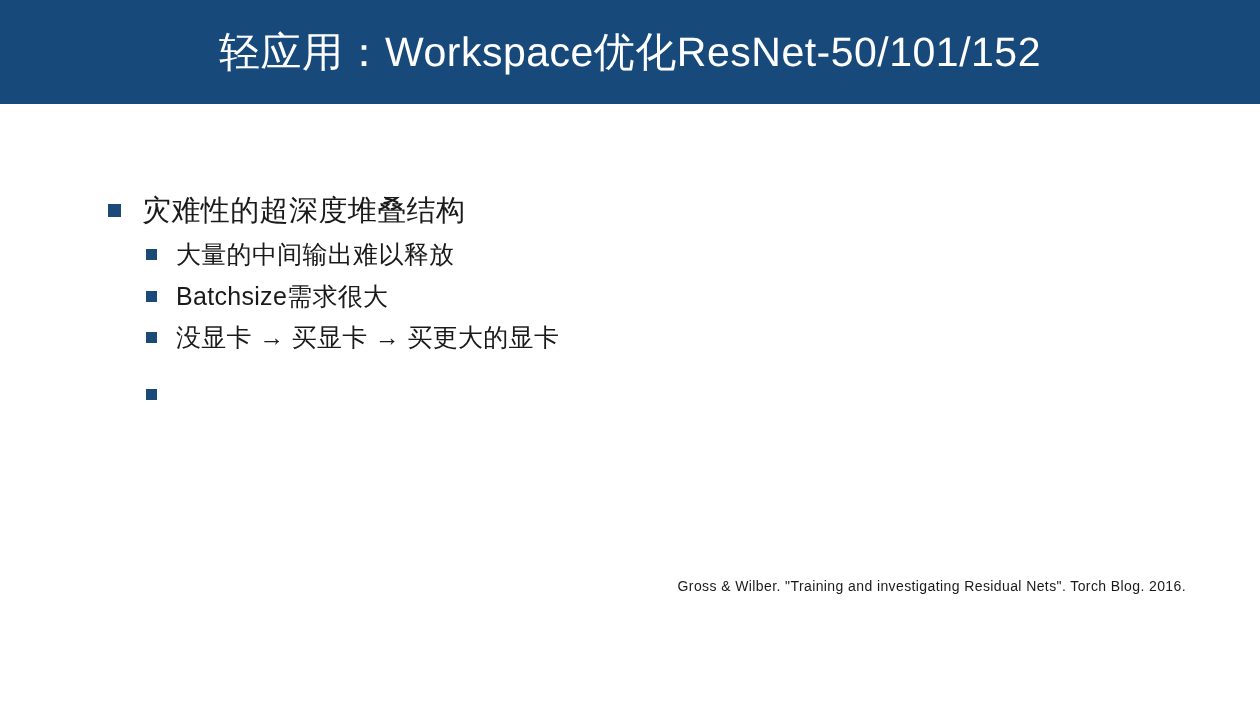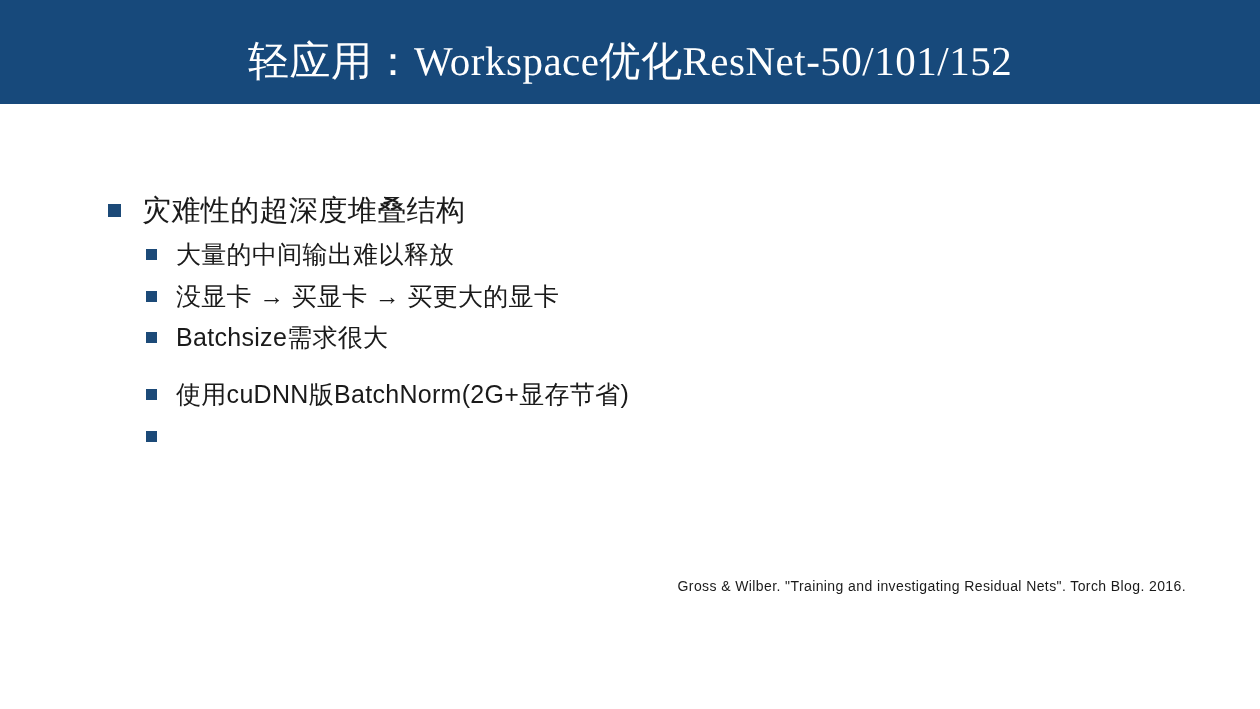--- a/index.html
+++ b/index.html
@@ -25,34 +25,33 @@
     position: absolute;
     left: 0;
     top: 0;
     width: 1260px;
     height: 104px;
     background: #17497b;
   }
   .slide-title {
     position: absolute;
     left: 0;
-    top: 9px;
+    top: 0;
     width: 1260px;
     height: 104px;
     display: flex;
     align-items: center;
     justify-content: center;
     color: #ffffff;
     font-size: 41px;
     font-weight: 300;
     letter-spacing: 0.5px;
     white-space: nowrap;
     line-height: 1;
     text-rendering: geometricPrecision;
-    font-family: Liberation Serif, serif;
   }
 
   
   .content {
     position: absolute;
     left: 0;
     top: 104px;
     width: 1260px;
     height: 605px;
   }
@@ -141,35 +140,31 @@
         <span class="bullet1"></span>
         <span class="lvl1-text">灾难性的超深度堆叠结构</span>
       </div>
       <div class="sub-list">
         <div class="lvl2-row">
           <span class="bullet2"></span>
           <span class="lvl2-text">大量的中间输出难以释放</span>
         </div>
         <div class="lvl2-row">
           <span class="bullet2"></span>
-          <span class="lvl2-text">没显卡 → 买显卡 → 买更大的显卡</span>
+          <span class="lvl2-text">Batchsize需求很大</span>
         </div>
         <div class="lvl2-row">
           <span class="bullet2"></span>
-          <span class="lvl2-text">Batchsize需求很大</span>
+          <span class="lvl2-text">没显卡 → 买显卡 → 买更大的显卡</span>
         </div>
       </div>
     </div>
 
     <div class="block block-2">
       <div class="sub-list">
-        <div class="lvl2-row">
-          <span class="bullet2"></span>
-          <span class="lvl2-text">使用cuDNN版BatchNorm(2G+显存节省)</span>
-        </div>
         <div class="lvl2-row">
           <span class="bullet2"></span>
         </div>
       </div>
     </div>
 
     <div class="citation">
       <span class="authors">Gross &amp; Wilber</span><span>. "Training and investigating Residual Nets". Torch Blog. 2016.</span>
     </div>
 

